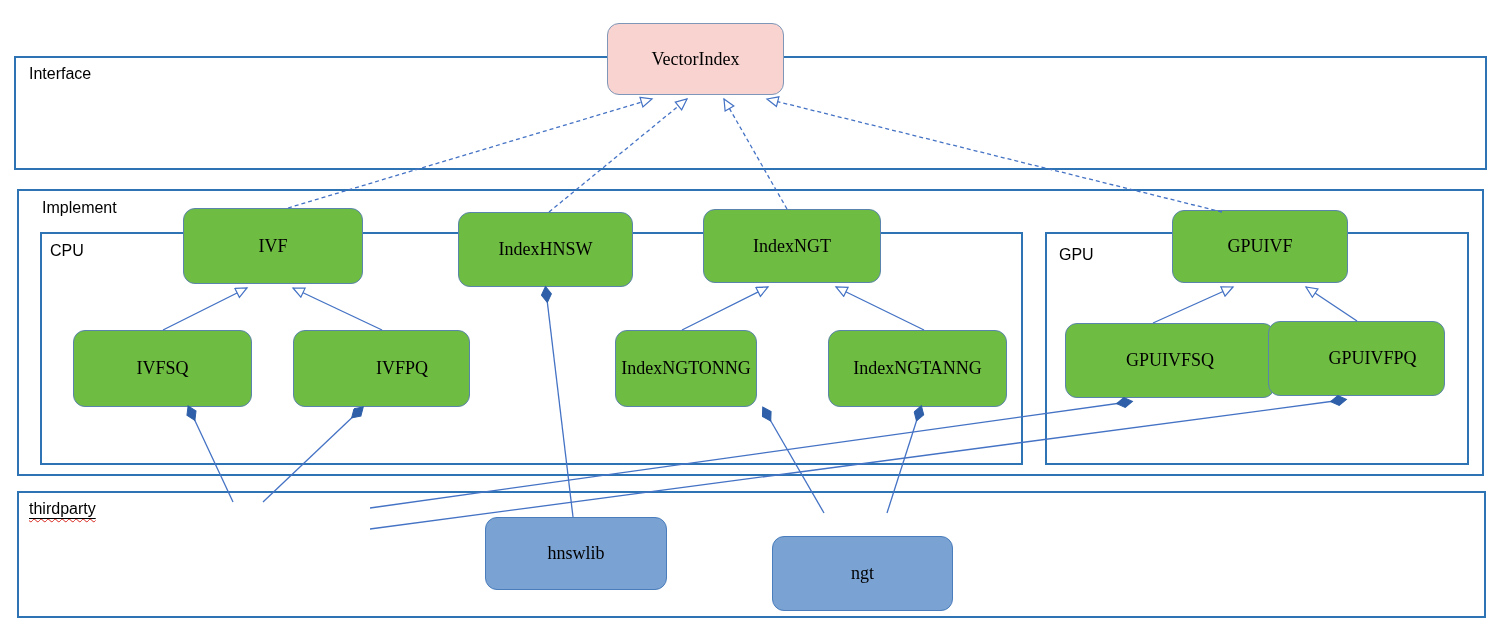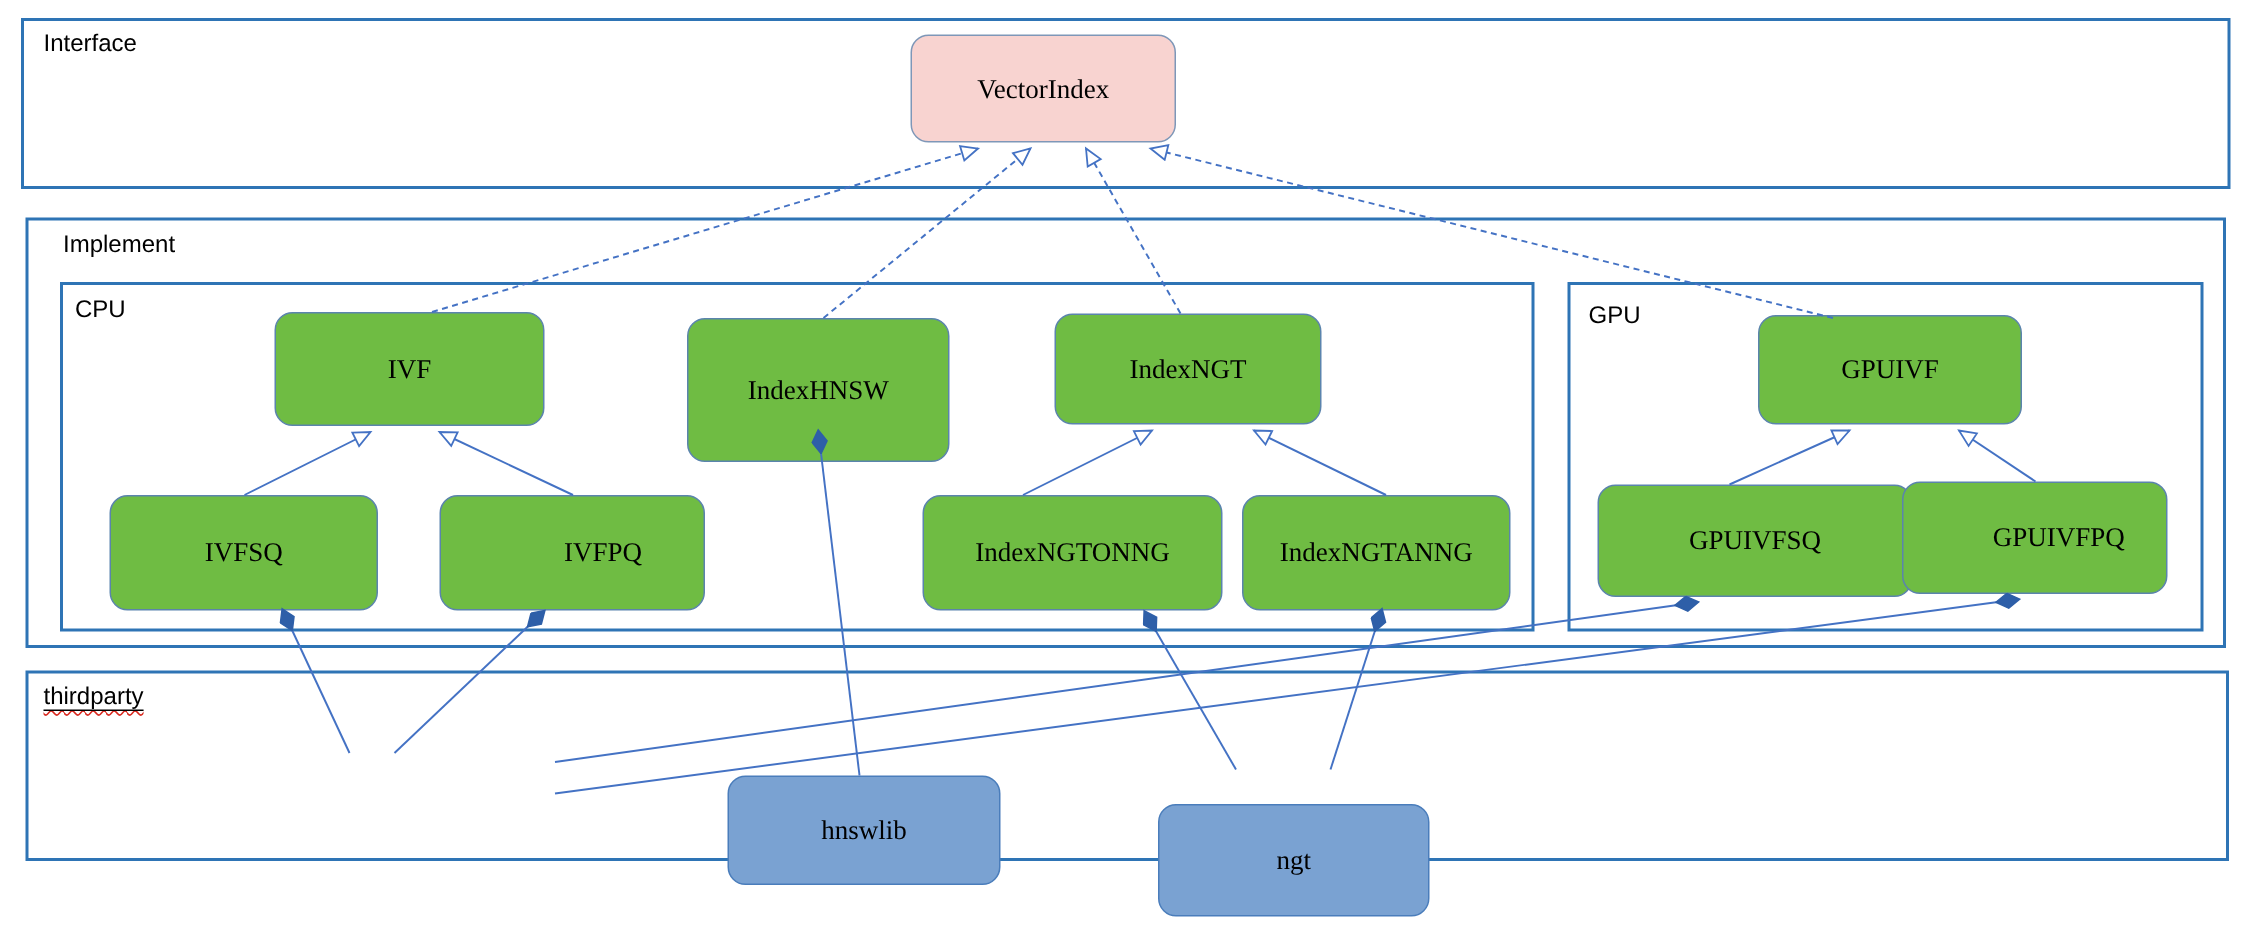--- a/index.html
+++ b/index.html
@@ -21,20 +21,21 @@
     width:1503px;height:628px;
     background:#ffffff;
     font-family:"Liberation Sans",sans-serif;
     overflow:hidden;
   }
   .container{
     position:absolute;
     border:2px solid var(--container-border);
     background:transparent;
     box-sizing:border-box;
+    margin-top:44px;
   }
   .container-label{
     position:absolute;
     font-family:"Liberation Sans",sans-serif;
     font-size:16px;
     color:var(--text);
     white-space:nowrap;
   }
   .wavy{ text-decoration:underline wavy var(--spellcheck); text-decoration-thickness:1px; text-underline-offset:4px;}
   .wavy .solid-underline{ text-decoration:underline solid var(--text); text-decoration-thickness:1px;}
@@ -85,33 +86,33 @@
     <div class="container-label wavy" style="left:10px;top:7px;"><span class="solid-underline">thirdparty</span></div>
   </div>
 
   <div class="node node-pink" style="left:607px;top:23px;width:177px;height:72px;">
     <span>VectorIndex</span>
   </div>
 
   <div class="node node-green" style="left:183px;top:208px;width:180px;height:76px;">
     <span>IVF</span>
   </div>
-  <div class="node node-green" style="left:458px;top:212px;width:175px;height:96px;">
+  <div class="node node-green" style="left:458px;top:212px;width:175px;height:75px;">
     <span>IndexHNSW</span>
   </div>
   <div class="node node-green" style="left:703px;top:209px;width:178px;height:74px;text-align:right;">
     <span>IndexNGT</span>
   </div>
   <div class="node node-green" style="left:73px;top:330px;width:179px;height:77px;">
     <span>IVFSQ</span>
   </div>
   <div class="node node-green" style="left:293px;top:330px;width:177px;height:77px;padding-left:41px;">
     <span>IVFPQ</span>
   </div>
-  <div class="node node-green" style="left:615px;top:330px;width:200px;height:77px;">
+  <div class="node node-green" style="left:615px;top:330px;width:142px;height:77px;">
     <span>IndexNGTONNG</span>
   </div>
   <div class="node node-green" style="left:828px;top:330px;width:179px;height:77px;">
     <span>IndexNGTANNG</span>
   </div>
   <div class="node node-green" style="left:1172px;top:210px;width:176px;height:73px;">
     <span>GPUIVF</span>
   </div>
   <div class="node node-green" style="left:1065px;top:323px;width:210px;height:75px;">
     <span>GPUIVFSQ</span>

